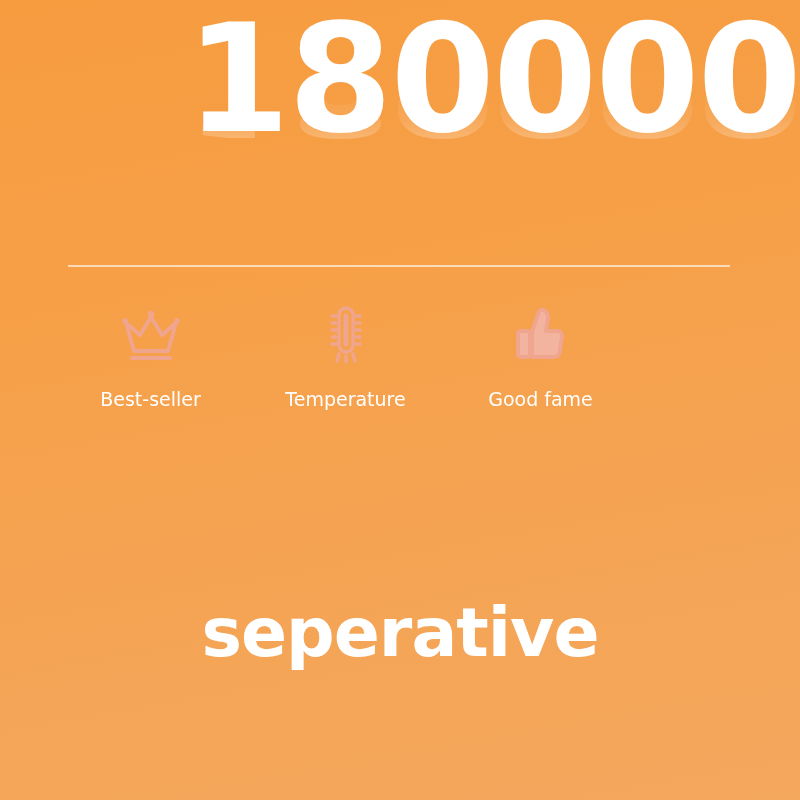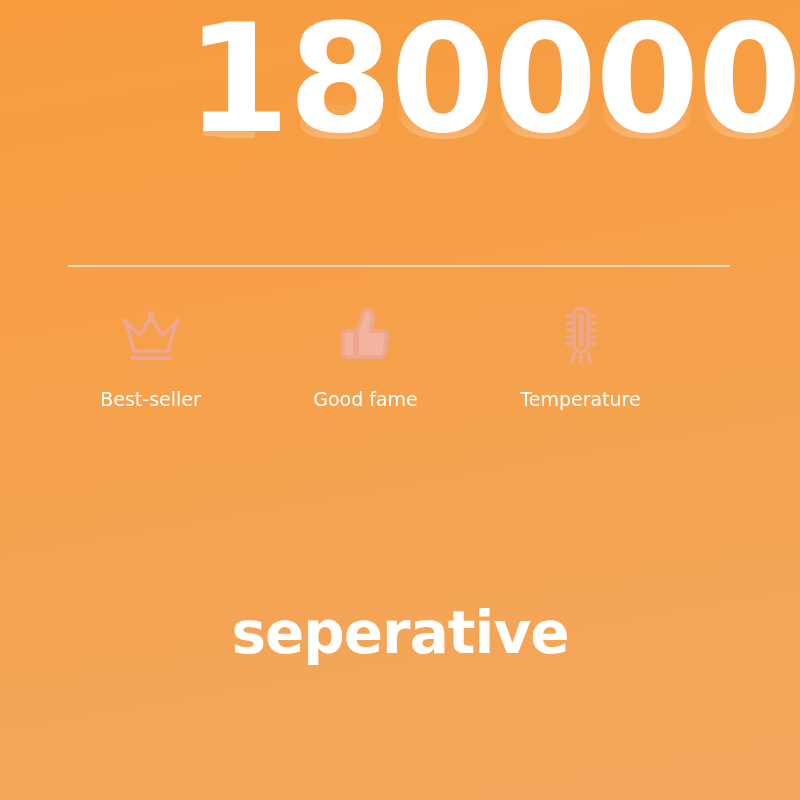--- a/index.html
+++ b/index.html
@@ -67,21 +67,21 @@
   }
 
   
   .features {
     position: absolute;
     top: 300px;
     left: 78px;
     width: 660px;
     display: flex;
     justify-content: flex-start;
-    gap: 70px;
+    gap: 50px;
   }
   .feature {
     width: 145px;
     text-align: center;
   }
   .feature .icon {
     height: 70px;
     display: flex;
     align-items: center;
     justify-content: center;
@@ -97,21 +97,21 @@
   
   .title-block {
     position: absolute;
     left: 0;
     top: 585px;
     width: 800px;
     text-align: center;
   }
   .title-line1 {
     display: block;
-    font-size: 58px;
+    font-size: 68px;
     line-height: 96px;
     font-weight: bold;
     color: #ffffff;
     font-family: "DejaVu Sans", sans-serif;
     letter-spacing: -1px;
   }
   .title-line2 {
     display: block;
     font-size: 66px;
     line-height: 78px;
@@ -145,44 +145,44 @@
             <circle cx="59" cy="14" r="2.8" fill="#f0a58f" stroke="none"></circle>
             <path d="M14 51 L52 51"></path>
           </g>
         </svg>
       </div>
       <span class="label">Best-seller</span>
     </div>
 
     <div class="feature">
       <div class="icon">
-        <svg width="62" height="60" viewBox="0 0 62 60" aria-hidden="true">
-          <g fill="none" stroke="#f0a58f" stroke-width="4" stroke-linecap="round" stroke-linejoin="round">
-            <path d="M22 26 L22 52 L44 52 C48 52 50 49 50 45 L52 32 C52.5 28 50 26 47 26 L36 26 L38 14 C38.5 8 35 4 31 5 C28 6 27.5 10 26 15 C25 19 23.5 23 22 26 Z" fill="#f3b49f" stroke="#f0a58f"></path>
-            <rect x="8" y="26" width="12" height="26" rx="3" fill="#f3b49f" stroke="#f0a58f"></rect>
-          </g>
-        </svg>
-      </div>
-      <span class="label">Good fame</span>
-    </div>
-
-    <div class="feature">
-      <div class="icon">
         <svg width="56" height="62" viewBox="0 0 56 62" aria-hidden="true">
           <g fill="none" stroke="#f0a58f" stroke-width="3.4" stroke-linecap="round" stroke-linejoin="round">
             <rect x="21" y="4" width="14" height="44" rx="7"></rect>
             <path d="M28 12 L28 40" stroke-width="5"></path>
             <path d="M14 12 L18 12 M14 19 L18 19 M14 26 L18 26 M14 33 L18 33 M14 40 L18 40"></path>
             <path d="M38 12 L42 12 M38 19 L42 19 M38 26 L42 26 M38 33 L42 33 M38 40 L42 40"></path>
             <path d="M21 50 L19 57 M35 50 L37 57 M28 52 L28 58"></path>
           </g>
         </svg>
       </div>
       <span class="label">Temperature</span>
     </div>
 
+    <div class="feature">
+      <div class="icon">
+        <svg width="62" height="60" viewBox="0 0 62 60" aria-hidden="true">
+          <g fill="none" stroke="#f0a58f" stroke-width="4" stroke-linecap="round" stroke-linejoin="round">
+            <path d="M22 26 L22 52 L44 52 C48 52 50 49 50 45 L52 32 C52.5 28 50 26 47 26 L36 26 L38 14 C38.5 8 35 4 31 5 C28 6 27.5 10 26 15 C25 19 23.5 23 22 26 Z" fill="#f3b49f" stroke="#f0a58f"></path>
+            <rect x="8" y="26" width="12" height="26" rx="3" fill="#f3b49f" stroke="#f0a58f"></rect>
+          </g>
+        </svg>
+      </div>
+      <span class="label">Good fame</span>
+    </div>
+
   </div>
 
   <div class="title-block">
     <span class="title-line1">seperative</span>
   </div>
 
 </div>
 
 </body></html>

